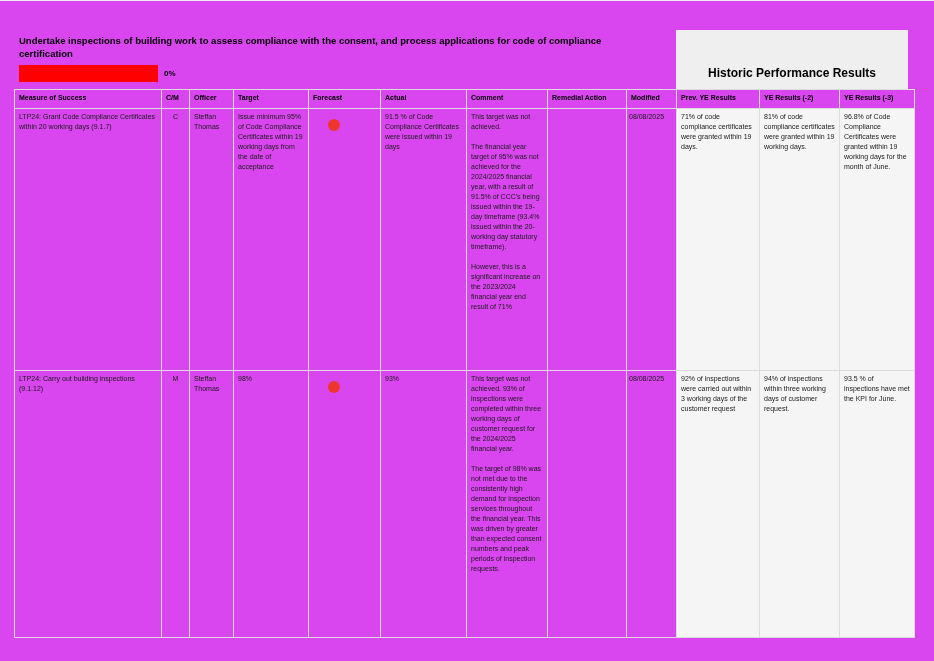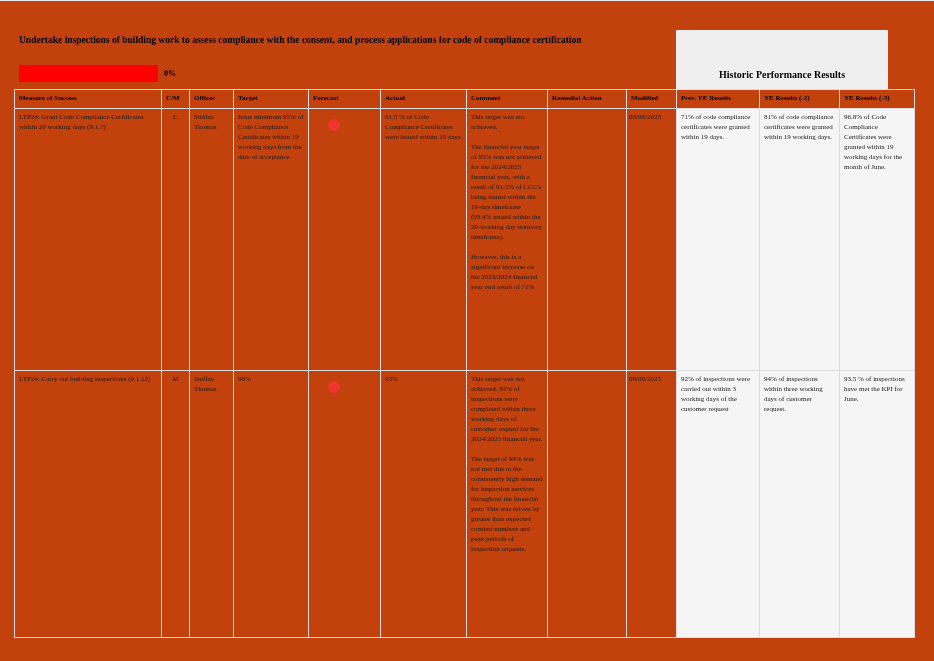--- a/index.html
+++ b/index.html
@@ -6,23 +6,22 @@
   html, body { background: #ffffff; }
   body {
     width: 934px; height: 661px;
     font-family: "Liberation Sans", sans-serif;
     color: #1a1a1a;
     position: relative;
     overflow: hidden;
   }
   .page {
     position: absolute; inset: 0;
-    background: #c2410c;
+    background: #d946ef;
     border-top: 1px solid #ececec;
-    font-family: Liberation Serif, serif;
   }
   .page-title {
     position: absolute; left: 19px; top: 33px;
     width: 632px;
     font-size: 9.5px; font-weight: bold; line-height: 13px;
     color: #000000;
   }
   .progress-wrap {
     position: absolute; left: 19px; top: 64px;
     display: flex; align-items: center;
@@ -30,25 +29,25 @@
   .progress-bar {
     width: 139px; height: 17px;
     background: #fe0000;
   }
   .progress-label {
     margin-left: 6px;
     font-size: 8px; font-weight: bold; color: #000;
   }
   .historic-panel {
     position: absolute; left: 676px; top: 29px;
-    width: 212px; height: 59px;
+    width: 232px; height: 59px;
     background: #efefef;
     display: flex; align-items: flex-end; justify-content: center;
     padding-bottom: 9px;
-    font-size: 10px; font-weight: bold; color: #000;
+    font-size: 12px; font-weight: bold; color: #000;
   }
   table.kpi {
     position: absolute; left: 14px; top: 88px;
     width: 900px;
     border-collapse: collapse; table-layout: fixed;
     font-size: 7px; line-height: 10px;
   }
   .kpi th, .kpi td {
     border: 1px solid #dcdcdc;
     vertical-align: top;

